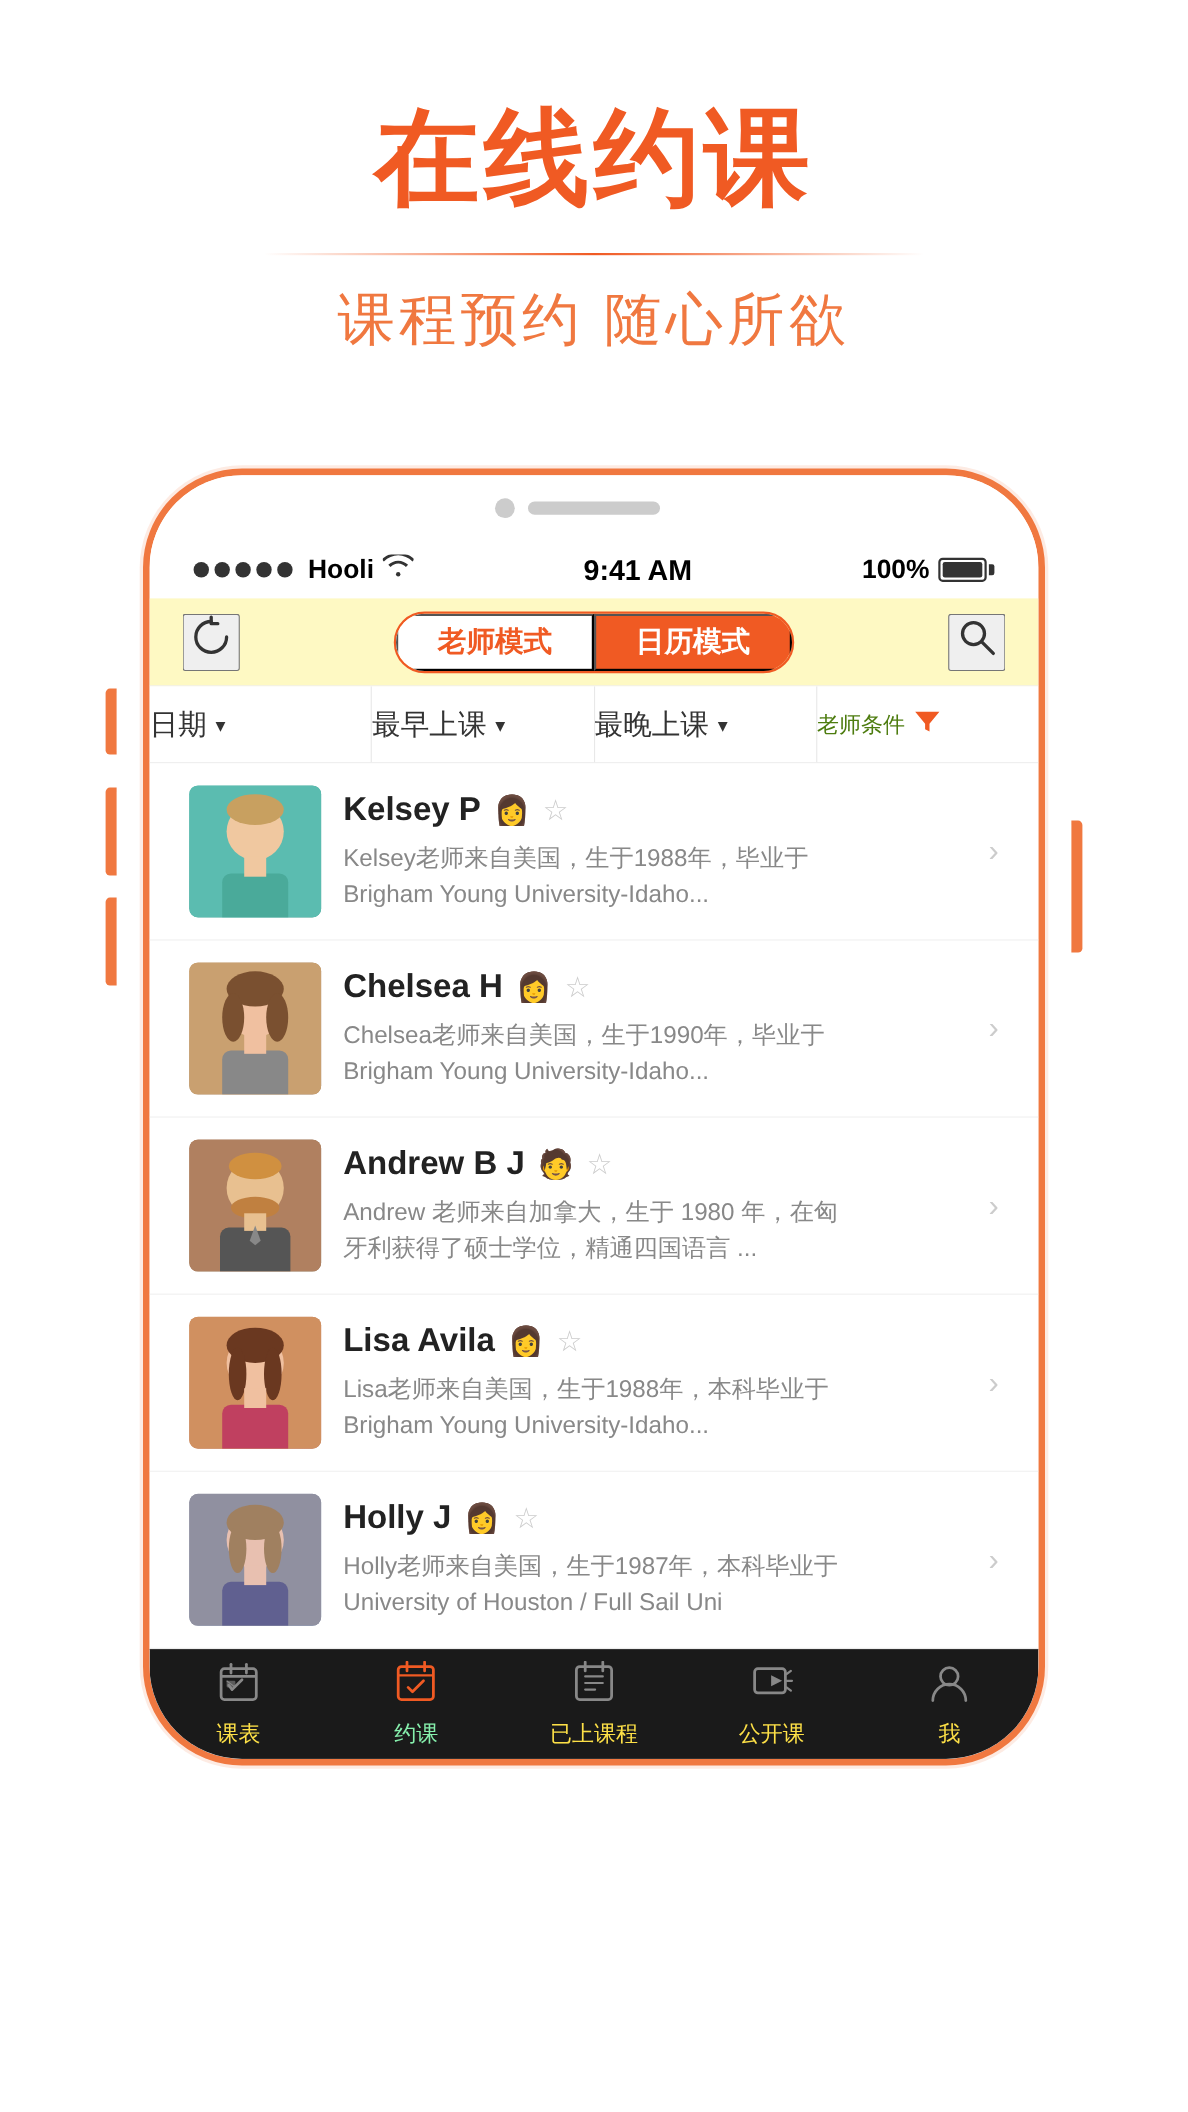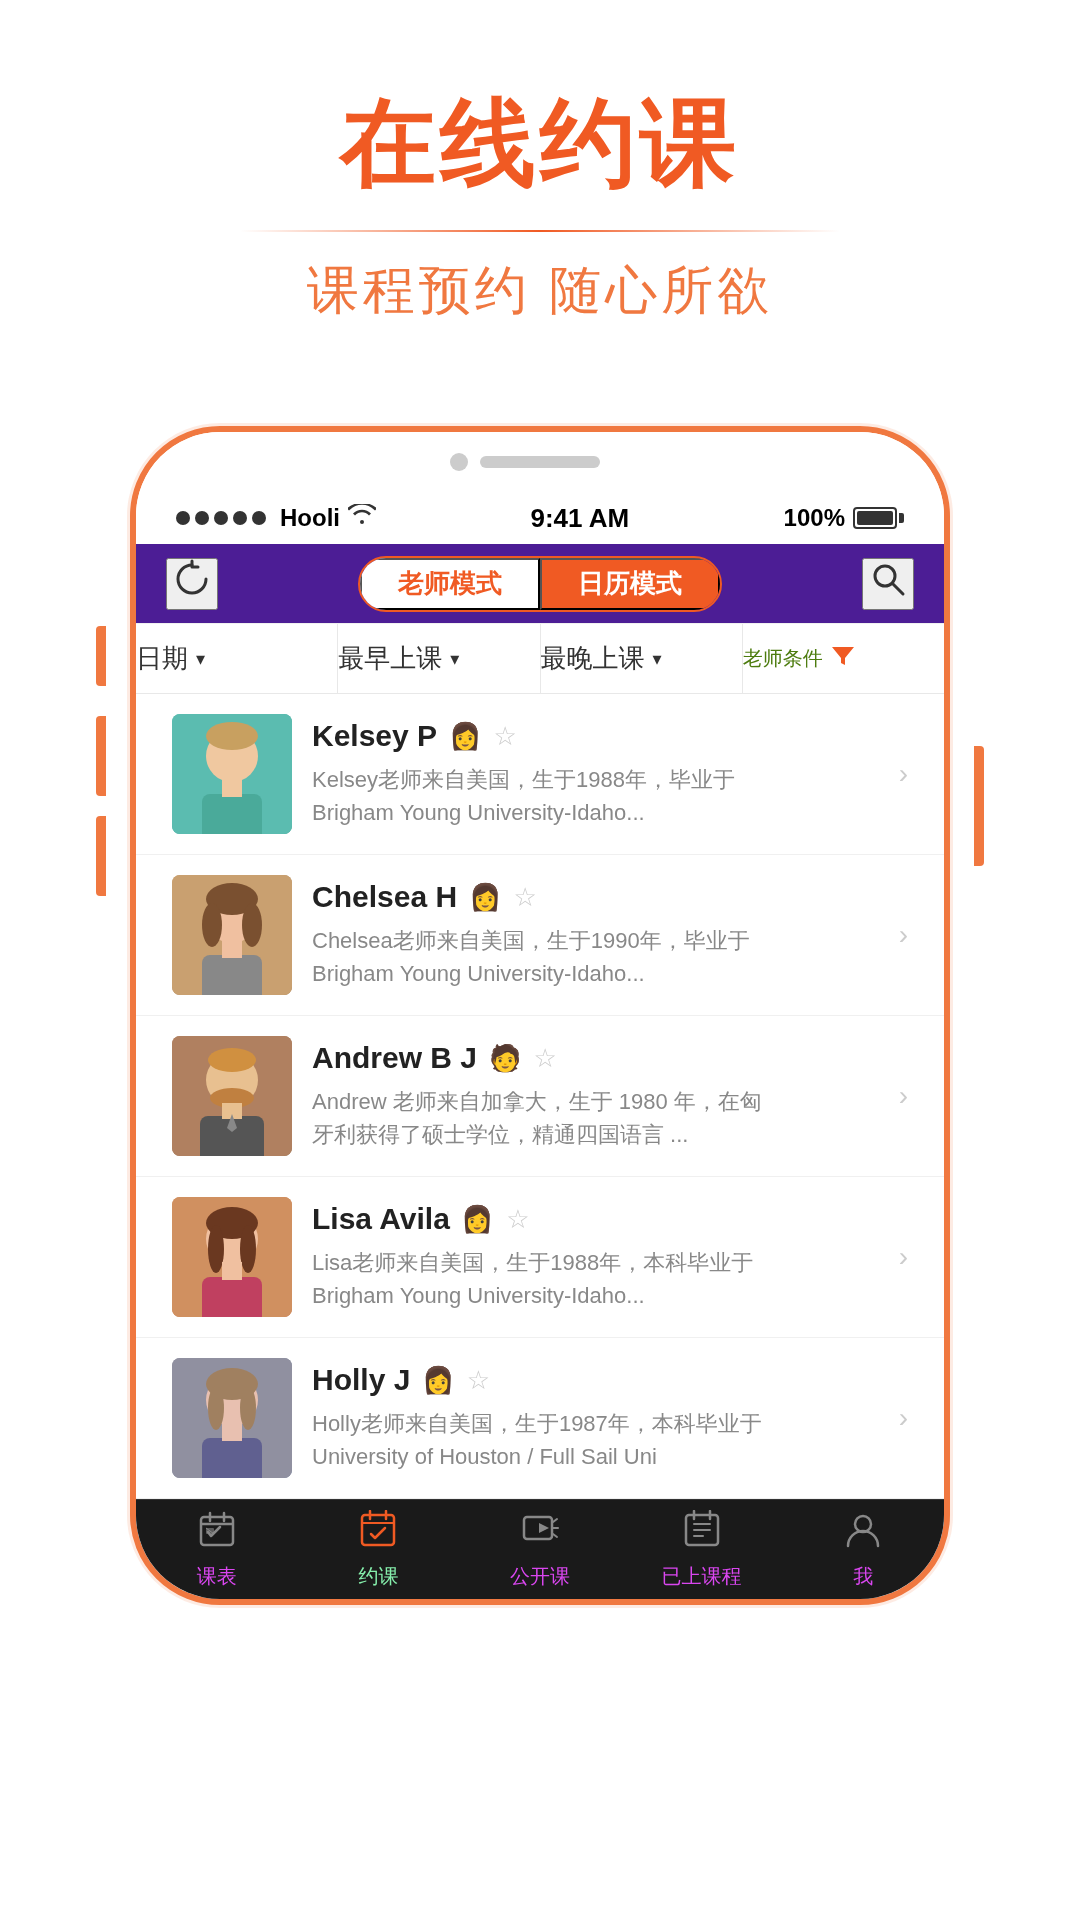--- a/index.html
+++ b/index.html
@@ -237,21 +237,21 @@
     }
 
     
     .top-nav {
       width: 100%;
       height: 80px;
       display: flex;
       align-items: center;
       justify-content: space-between;
       padding: 0 30px;
-      background: #4c1d95;
+      background: #fef9c3;
       border-bottom: 1px solid #f0f0f0;
     }
 
     .nav-refresh-btn {
       width: 52px;
       height: 52px;
       display: flex;
       align-items: center;
       justify-content: center;
     }
@@ -458,21 +458,21 @@
       font-size: 36px;
       color: #888;
     }
 
     .nav-icon.active {
       color: #f05a23;
     }
 
     .nav-label {
       font-size: 20px;
-      color: #d946ef;
+      color: #fde047;
     }
 
     .nav-label.active {
       color: #86efac;
     }
   </style>
 </head>
 <body>
 
 <div class="page-bg">
@@ -742,47 +742,47 @@
                 <line x1="3" y1="13" x2="35" y2="13" stroke="#f05a23" stroke-width="2"></line>
                 <path d="M12 24 l4 4 10-10" fill="none" stroke="#f05a23" stroke-width="2.5" stroke-linecap="round" stroke-linejoin="round"></path>
               </svg>
             </span>
             <span class="nav-label active">约课</span>
           </div>
 
           <div class="nav-item">
             <span class="nav-icon">
               <svg width="38" height="38" viewBox="0 0 38 38">
-                <rect x="3" y="7" width="28" height="22" rx="3" fill="none" stroke="#888" stroke-width="2.5"></rect>
-                <polygon points="18,13 28,18 18,23" fill="#888"></polygon>
-                <line x1="32" y1="12" x2="36" y2="9" stroke="#888" stroke-width="2" stroke-linecap="round"></line>
-                <line x1="32" y1="18" x2="37" y2="18" stroke="#888" stroke-width="2" stroke-linecap="round"></line>
-                <line x1="32" y1="24" x2="36" y2="27" stroke="#888" stroke-width="2" stroke-linecap="round"></line>
-              </svg>
-            </span>
-            <span class="nav-label">公开课</span>
-          </div>
-
-          <div class="nav-item">
-            <span class="nav-icon">
-              <svg width="38" height="38" viewBox="0 0 38 38">
                 <rect x="3" y="5" width="32" height="30" rx="3" fill="none" stroke="#888" stroke-width="2.5"></rect>
                 <line x1="11" y1="14" x2="27" y2="14" stroke="#888" stroke-width="2" stroke-linecap="round"></line>
                 <line x1="11" y1="20" x2="27" y2="20" stroke="#888" stroke-width="2" stroke-linecap="round"></line>
                 <line x1="11" y1="26" x2="20" y2="26" stroke="#888" stroke-width="2" stroke-linecap="round"></line>
                 <line x1="11" y1="1" x2="11" y2="9" stroke="#888" stroke-width="2.5" stroke-linecap="round"></line>
                 <line x1="27" y1="1" x2="27" y2="9" stroke="#888" stroke-width="2.5" stroke-linecap="round"></line>
               </svg>
             </span>
             <span class="nav-label">已上课程</span>
           </div>
 
           <div class="nav-item">
             <span class="nav-icon">
               <svg width="38" height="38" viewBox="0 0 38 38">
+                <rect x="3" y="7" width="28" height="22" rx="3" fill="none" stroke="#888" stroke-width="2.5"></rect>
+                <polygon points="18,13 28,18 18,23" fill="#888"></polygon>
+                <line x1="32" y1="12" x2="36" y2="9" stroke="#888" stroke-width="2" stroke-linecap="round"></line>
+                <line x1="32" y1="18" x2="37" y2="18" stroke="#888" stroke-width="2" stroke-linecap="round"></line>
+                <line x1="32" y1="24" x2="36" y2="27" stroke="#888" stroke-width="2" stroke-linecap="round"></line>
+              </svg>
+            </span>
+            <span class="nav-label">公开课</span>
+          </div>
+
+          <div class="nav-item">
+            <span class="nav-icon">
+              <svg width="38" height="38" viewBox="0 0 38 38">
                 <circle cx="19" cy="14" r="8" fill="none" stroke="#888" stroke-width="2.5"></circle>
                 <path d="M4 36c0-8.3 6.7-15 15-15s15 6.7 15 15" fill="none" stroke="#888" stroke-width="2.5" stroke-linecap="round"></path>
               </svg>
             </span>
             <span class="nav-label">我</span>
           </div>
 
         </div>
 
       </div>

